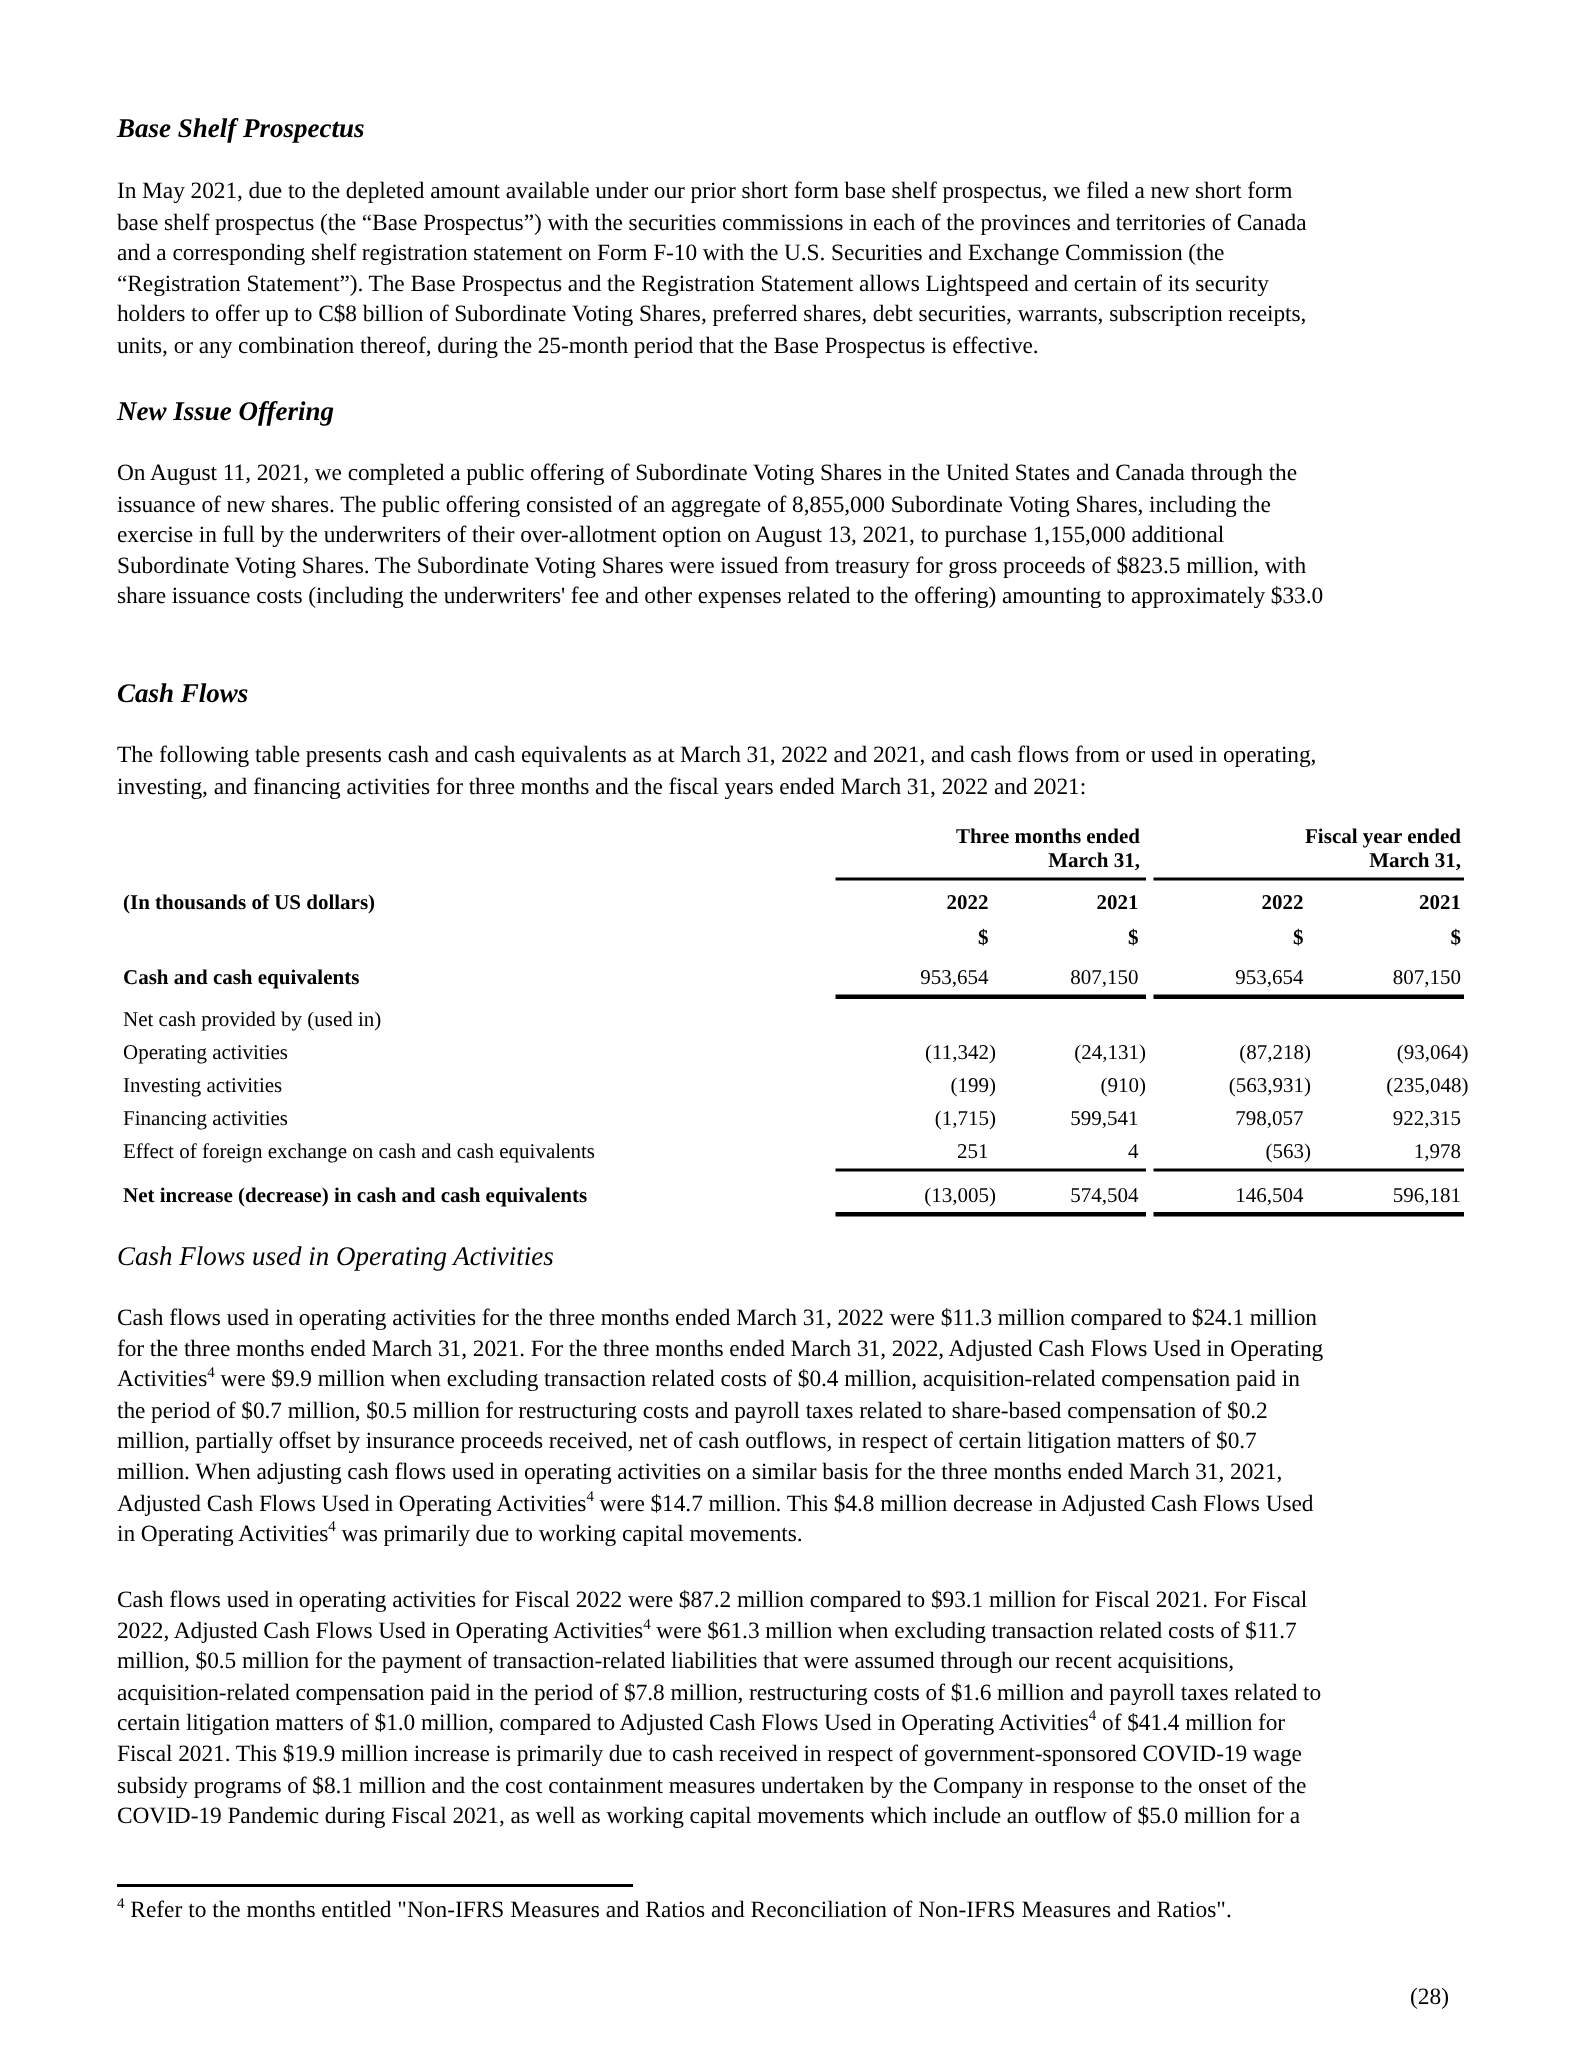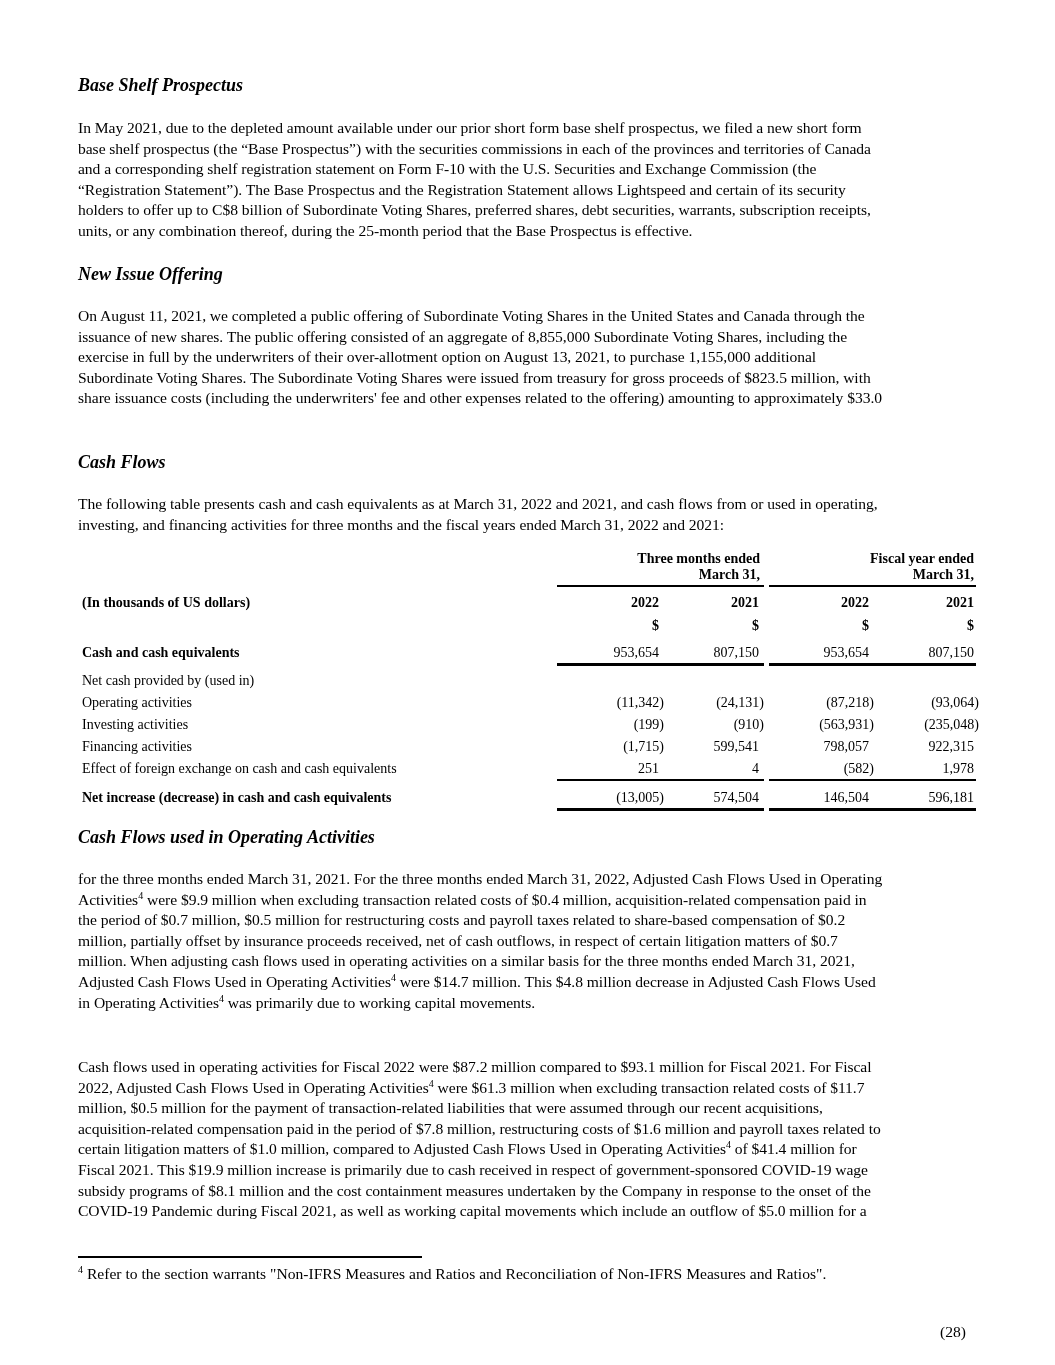--- a/index.html
+++ b/index.html
@@ -13,21 +13,21 @@
     }
     .page { position: absolute; left: 78px; top: 0; width: 900px; }
     .h {
       position: absolute; left: 0;
       font-weight: bold; font-style: italic;
       font-size: 18px; line-height: 22px;
       margin: 0;
     }
     .sub {
       position: absolute; left: 0;
-      font-style: italic; font-weight: bold;
+      font-style: italic; font-weight: normal;
       font-size: 18px; line-height: 22px;
       margin: 0;
     }
     .p {
       position: absolute; left: 0; width: 900px;
       font-size: 15.6px; line-height: 20.6px;
       margin: 0;
       letter-spacing: -0.05px;
     }
     sup { font-size: 10px; line-height: 0; vertical-align: super; }
@@ -133,39 +133,40 @@
       <div class="cell num" style="left:466px; top:190px;">(1,715)</div>
       <div class="cell num" style="left:561px; top:190px;">599,541</div>
       <div class="cell num" style="left:671px; top:190px;">798,057</div>
       <div class="cell num" style="left:776px; top:190px;">922,315</div>
     </div>
 
     <div>
       <div class="cell lbl" style="top:212px">Effect of foreign exchange on cash and cash equivalents</div>
       <div class="cell num" style="left:461px; top:212px;">251</div>
       <div class="cell num" style="left:561px; top:212px;">4</div>
-      <div class="cell num" style="left:676px; top:212px;">(582)</div>
+      <div class="cell num" style="left:676px; top:212px;">(563)</div>
       <div class="cell num" style="left:776px; top:212px;">1,978</div>
     </div>
     <div class="hr" style="left:479px; top:231px; width:207px; height:1.5px;"></div>
     <div class="hr" style="left:691px; top:231px; width:207px; height:1.5px;"></div>
 
     <div>
       <div class="cell b lbl" style="top:241px">Net increase (decrease) in cash and cash equivalents</div>
       <div class="cell num" style="left:466px; top:241px;">(13,005)</div>
       <div class="cell num" style="left:561px; top:241px;">574,504</div>
       <div class="cell num" style="left:671px; top:241px;">146,504</div>
       <div class="cell num" style="left:776px; top:241px;">596,181</div>
     </div>
     <div class="hr" style="left:479px; top:260px; width:207px; height:2.5px;"></div>
     <div class="hr" style="left:691px; top:260px; width:207px; height:2.5px;"></div>
   </div>
 
   <h3 class="sub" style="top:826px">Cash Flows used in Operating Activities</h3>
   <div class="p" style="top:869px">
+    <div>Cash flows used in operating activities for the three months ended March 31, 2022 were $11.3 million compared to $24.1 million</div>
     <div>for the three months ended March 31, 2021. For the three months ended March 31, 2022, Adjusted Cash Flows Used in Operating</div>
     <div><span>Activities</span><sup>4</sup><span> were $9.9 million when excluding transaction related costs of $0.4 million, acquisition-related compensation paid in</span></div>
     <div>the period of $0.7 million, $0.5 million for restructuring costs and payroll taxes related to share-based compensation of $0.2</div>
     <div>million, partially offset by insurance proceeds received, net of cash outflows, in respect of certain litigation matters of $0.7</div>
     <div>million. When adjusting cash flows used in operating activities on a similar basis for the three months ended March 31, 2021,</div>
     <div><span>Adjusted Cash Flows Used in Operating Activities</span><sup>4</sup><span> were $14.7 million. This $4.8 million decrease in Adjusted Cash Flows Used</span></div>
     <div><span>in Operating Activities</span><sup>4</sup><span> was primarily due to working capital movements.</span></div>
   </div>
 
   <div class="p" style="top:1057px">
@@ -174,15 +175,15 @@
     <div>million, $0.5 million for the payment of transaction-related liabilities that were assumed through our recent acquisitions,</div>
     <div>acquisition-related compensation paid in the period of $7.8 million, restructuring costs of $1.6 million and payroll taxes related to</div>
     <div><span>certain litigation matters of $1.0 million, compared to Adjusted Cash Flows Used in Operating Activities</span><sup>4</sup><span> of $41.4 million for</span></div>
     <div>Fiscal 2021. This $19.9 million increase is primarily due to cash received in respect of government-sponsored COVID-19 wage</div>
     <div>subsidy programs of $8.1 million and the cost containment measures undertaken by the Company in response to the onset of the</div>
     <div>COVID-19 Pandemic during Fiscal 2021, as well as working capital movements which include an outflow of $5.0 million for a</div>
   </div>
 </div>
 
 <div class="footrule"></div>
-<div class="footnote"><sup>4</sup><span> Refer to the section warrants "Non-IFRS Measures and Ratios and Reconciliation of Non-IFRS Measures and Ratios".</span></div>
+<div class="footnote"><sup>4</sup><span> Refer to the months entitled "Non-IFRS Measures and Ratios and Reconciliation of Non-IFRS Measures and Ratios".</span></div>
 
 <div class="pagenum">(28)</div>
 
 </body></html>

